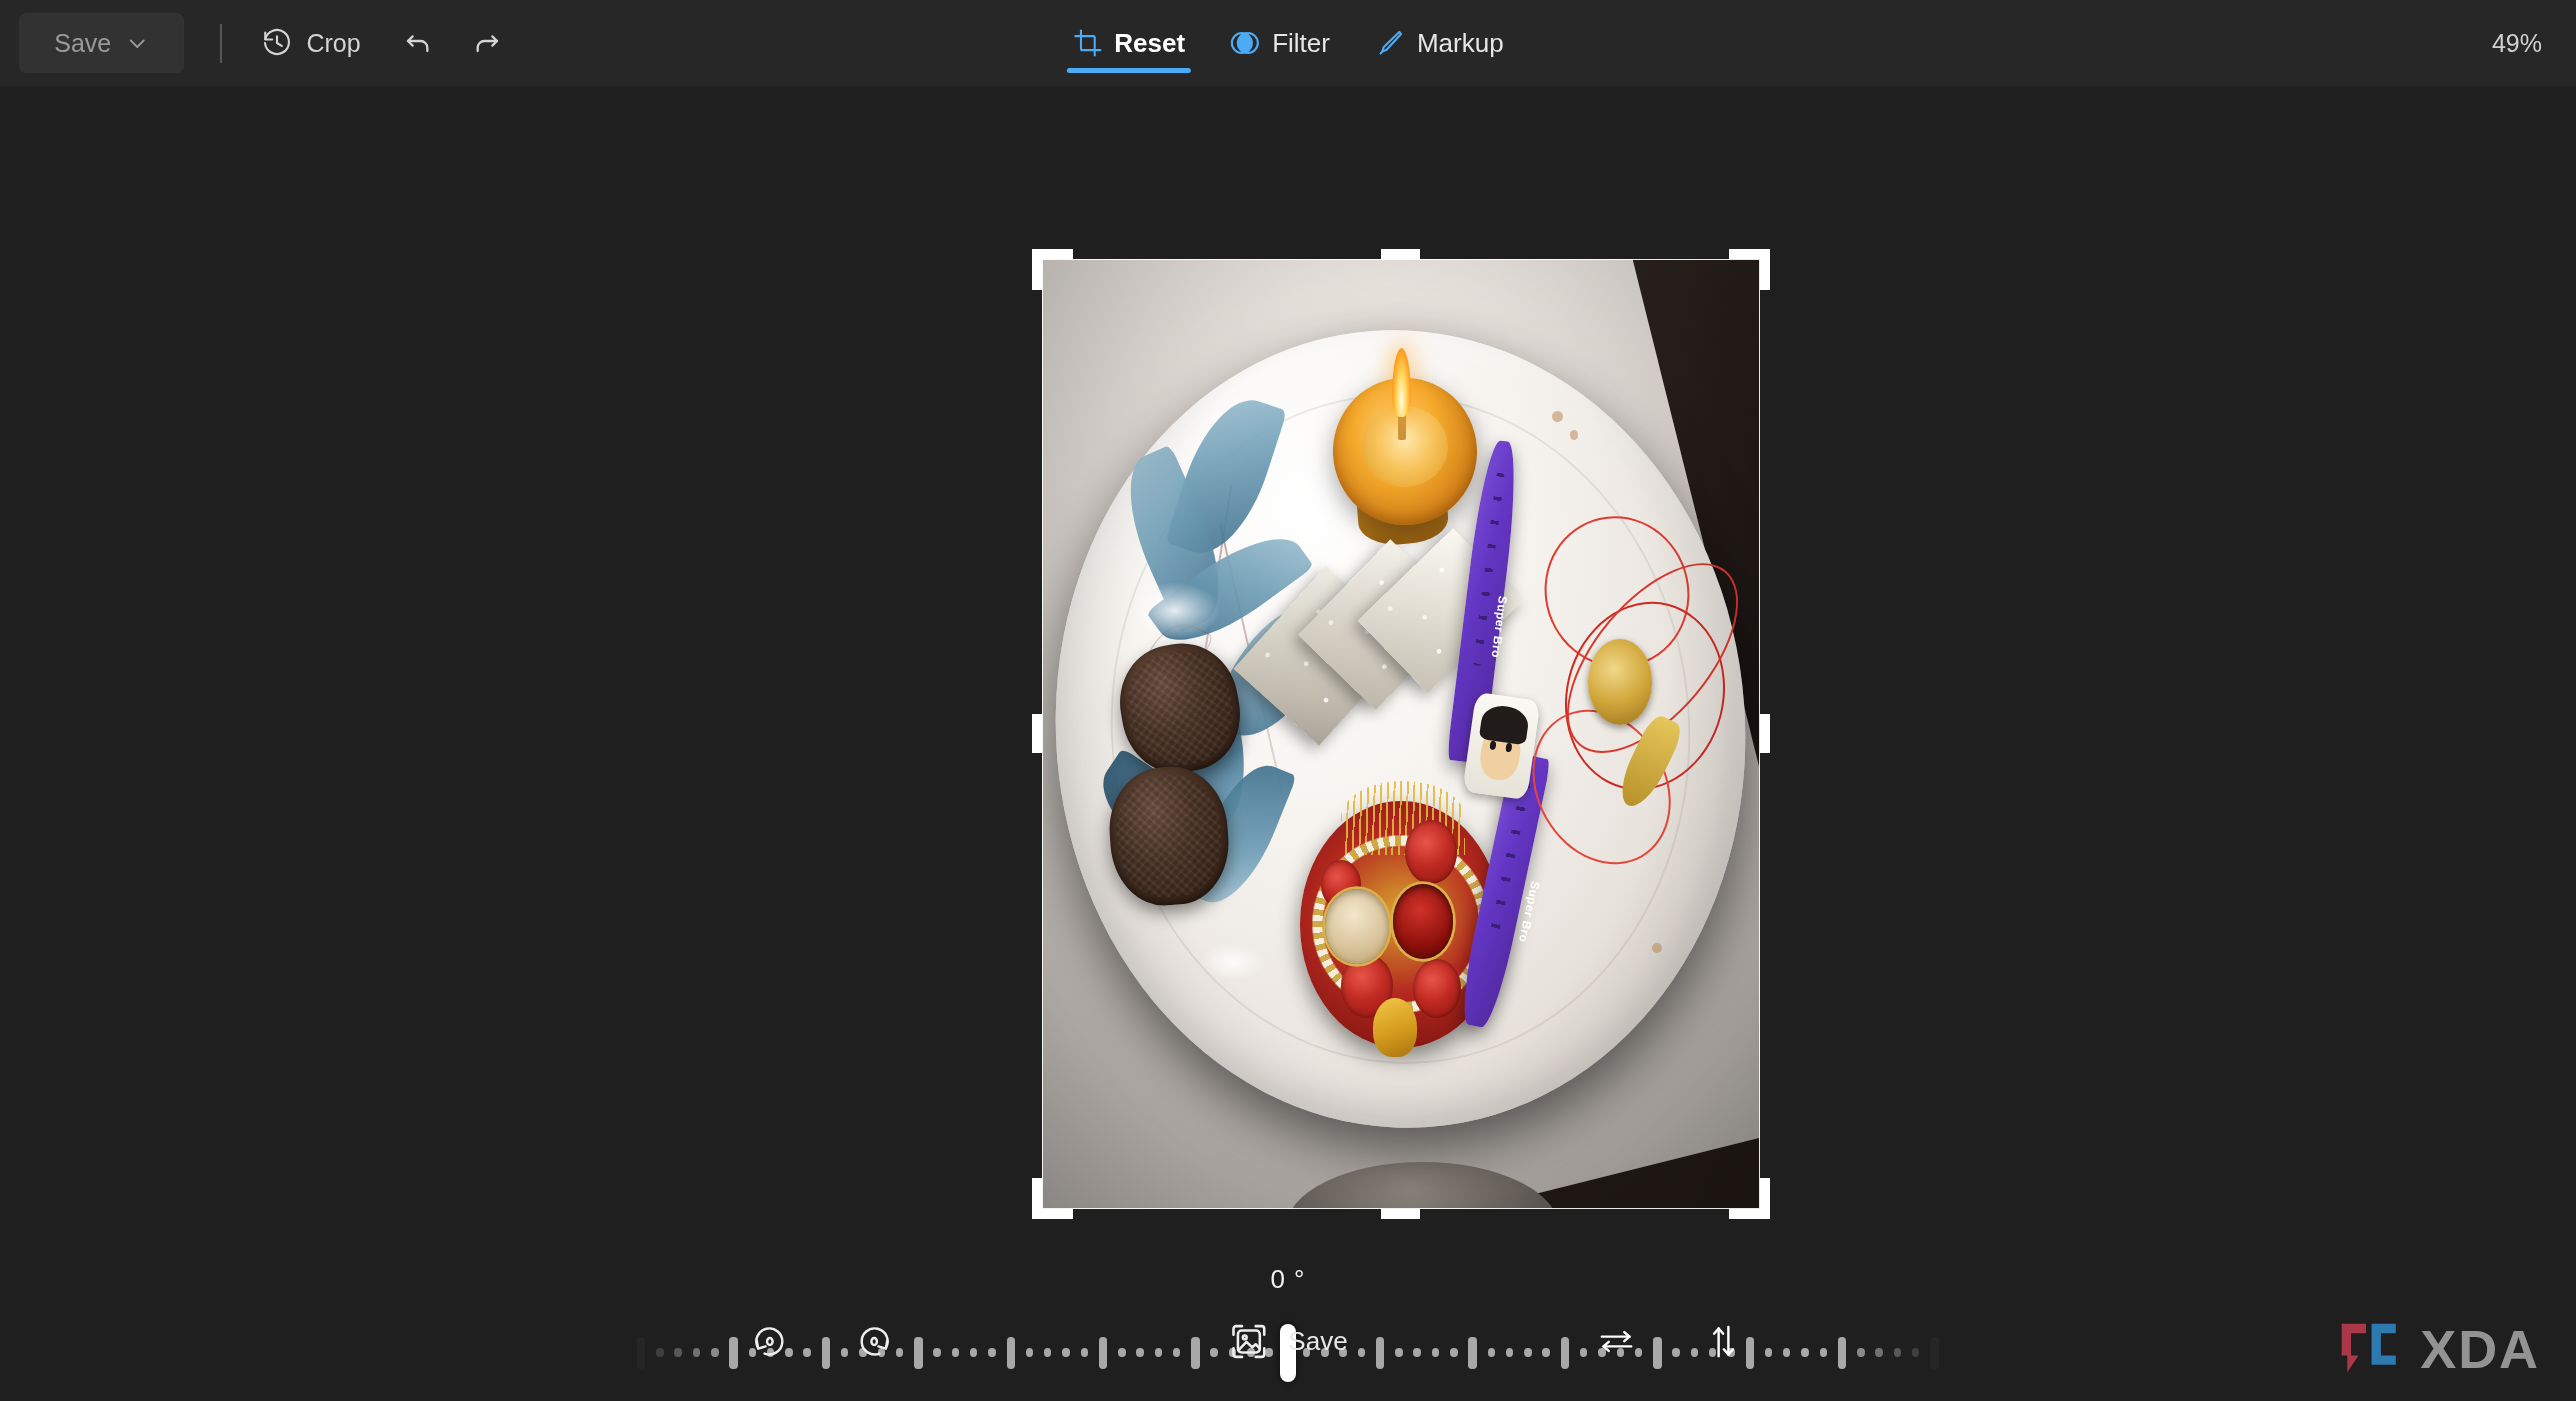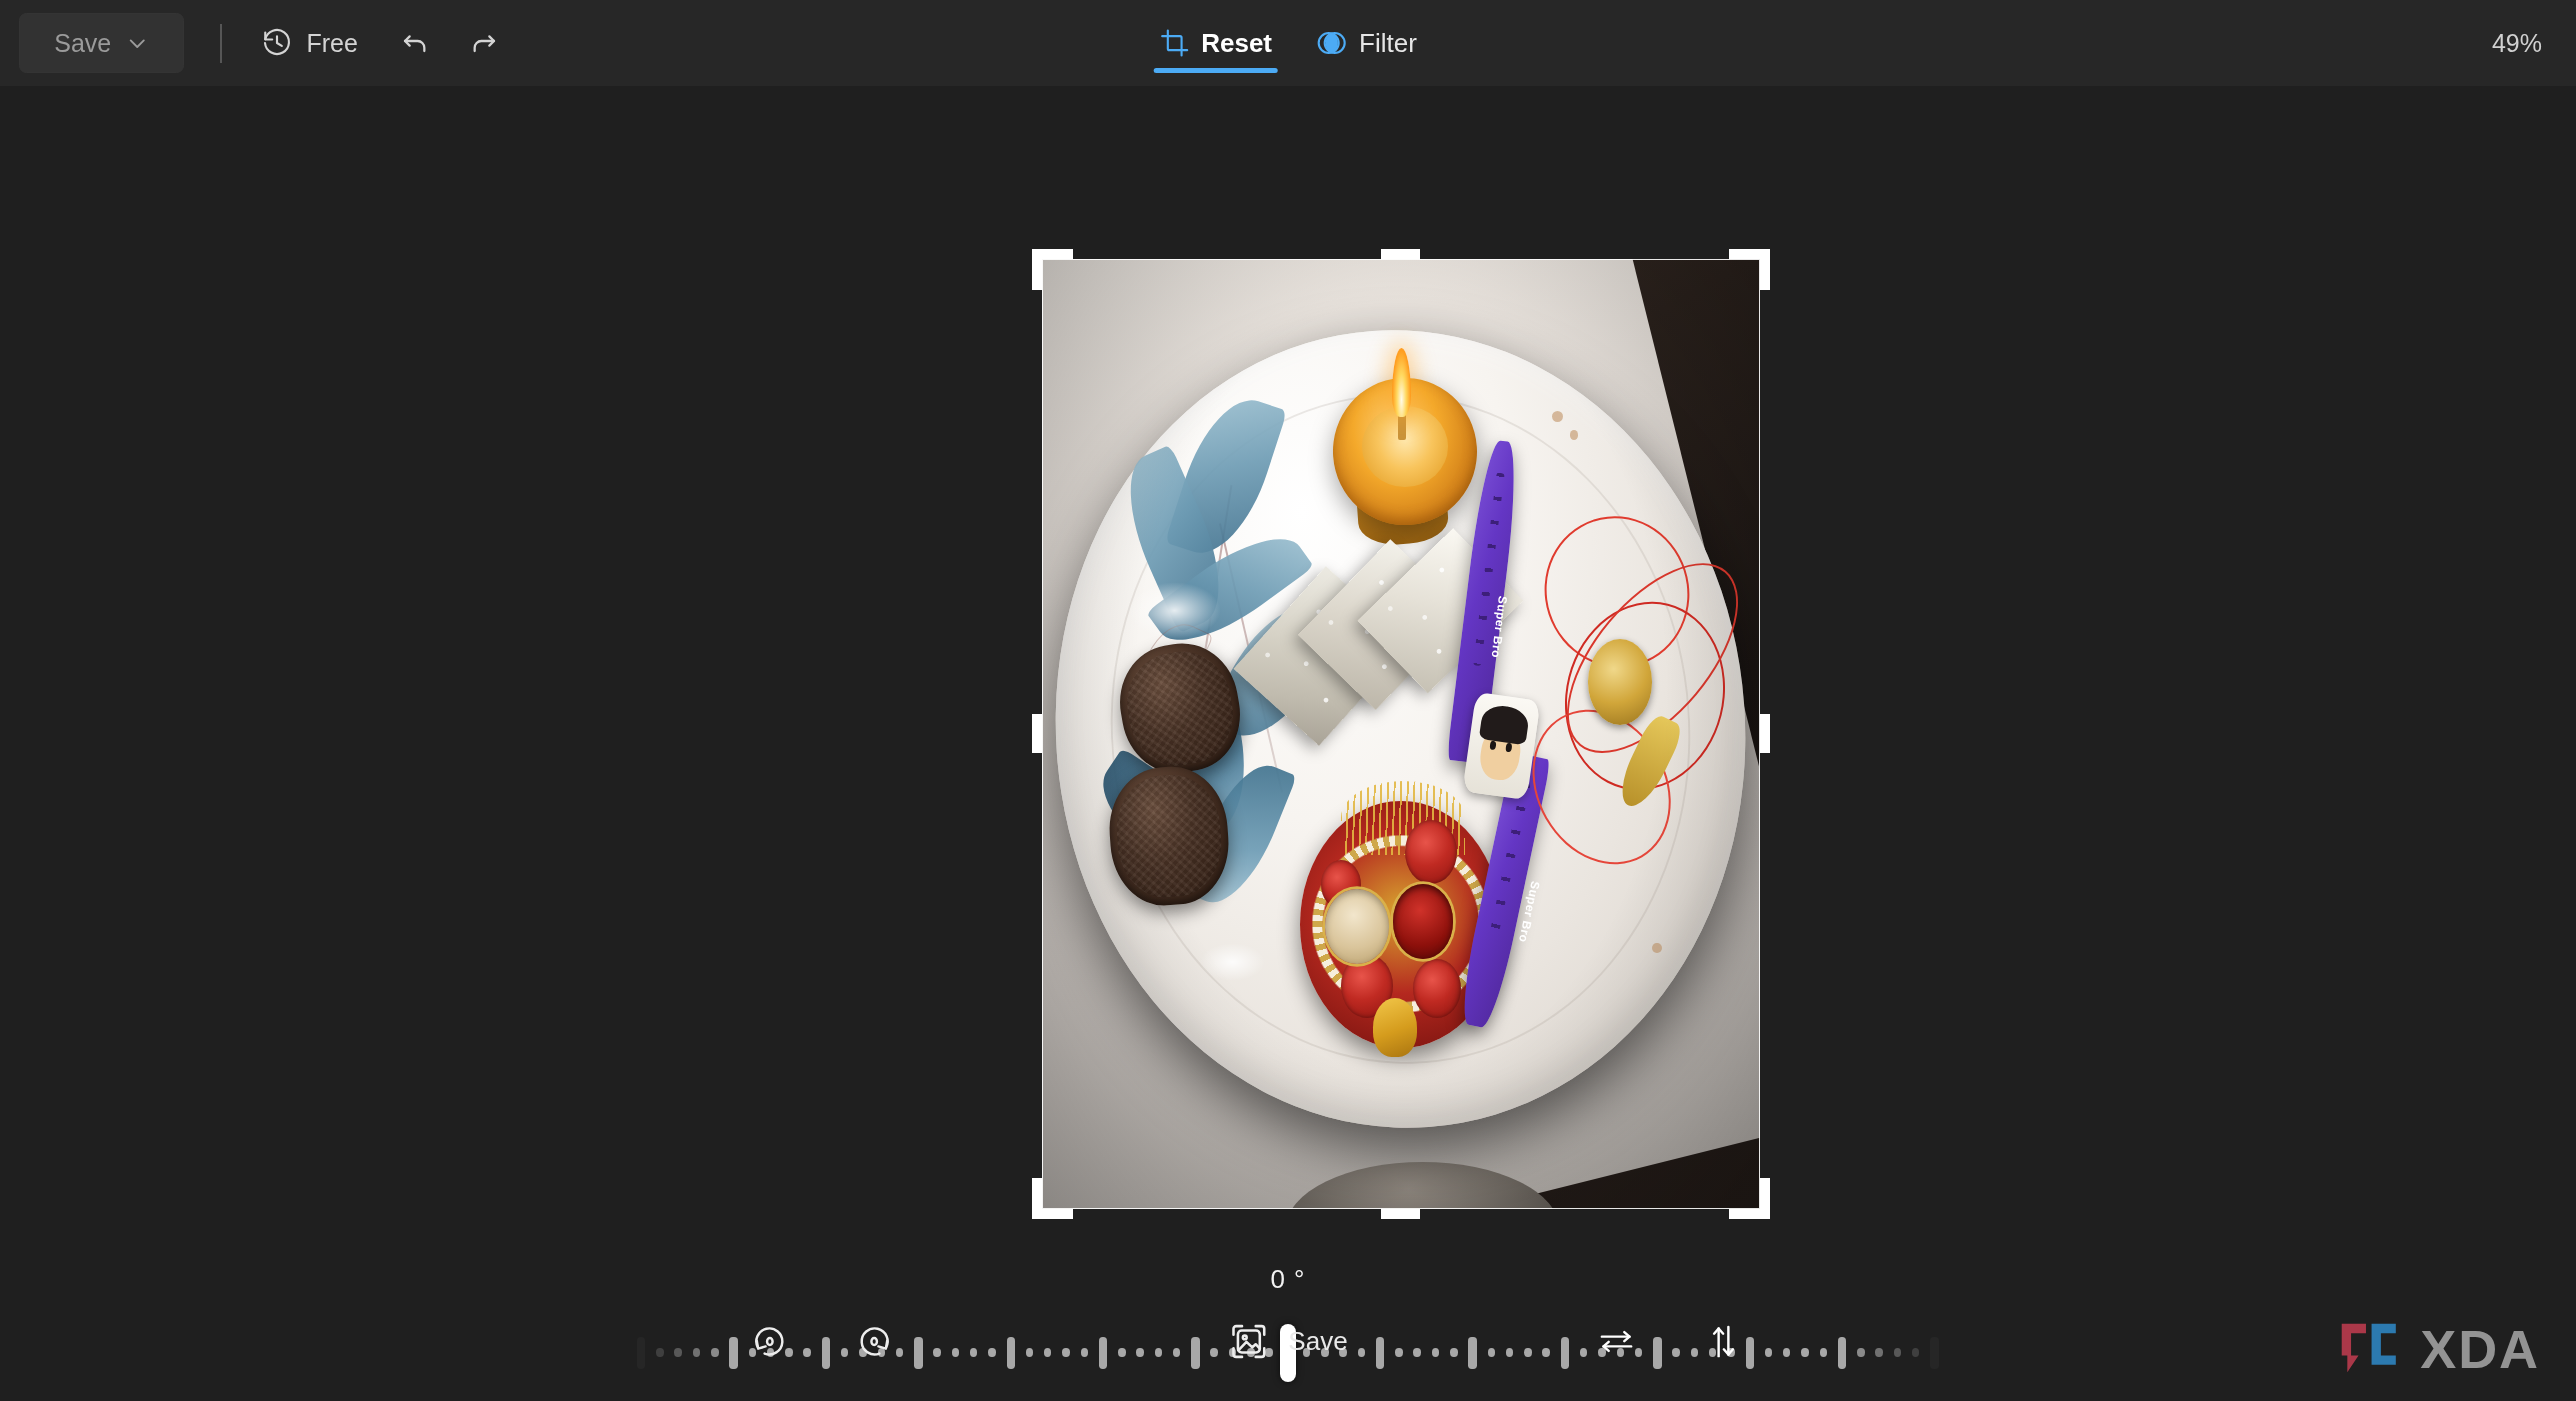--- a/index.html
+++ b/index.html
@@ -504,21 +504,21 @@
       <div class="sep-v"></div>
 
       <div class="tb-item">
         <span>
           <svg width="32" height="32" viewBox="0 0 24 24" fill="none" stroke="#d4d4d4" stroke-width="1.6" stroke-linecap="round" stroke-linejoin="round">
             <path d="M3.2 9.2A9 9 0 1 1 3 12"></path>
             <polyline points="3.2,4.2 3.2,9.4 8.4,9.4"></polyline>
             <polyline points="12,7 12,12 15.6,14.2"></polyline>
           </svg>
         </span>
-        <span>Free</span>
+        <span>Crop</span>
       </div>
 
       <div class="icon-btn" style="margin-left:20.6px;">
         <span>
           <svg width="32" height="32" viewBox="0 0 24 24" fill="none" stroke="#d4d4d4" stroke-width="1.7" stroke-linecap="round" stroke-linejoin="round">
             <path d="M8 7 L4.5 10.5 L8 14"></path>
             <path d="M4.5 10.5 H14 a5 5 0 0 1 5 5 V18"></path>
           </svg>
         </span>
       </div>
@@ -552,20 +552,30 @@
           <svg width="30" height="30" viewBox="0 0 24 24" fill="none" stroke="#4cabf5" stroke-width="1.7">
             <circle cx="9.6" cy="12" r="8"></circle>
             <circle cx="14.4" cy="12" r="8"></circle>
             <path d="M12 4.6 a8 8 0 0 0 0 14.8 a8 8 0 0 0 0 -14.8 Z" fill="#4cabf5" stroke="none"></path>
           </svg>
         </span>
         <span>Filter</span>
 
       </div>
 
+      <div class="tab">
+        <span>
+          <svg width="30" height="30" viewBox="0 0 24 24" fill="none" stroke="#4cabf5" stroke-width="1.7" stroke-linecap="round" stroke-linejoin="round">
+            <path d="M19.5 3.2 L21 4.8 L9.2 17.6 L6.2 18.6 L7 15.4 Z"></path>
+            <line x1="6.2" y1="18.6" x2="4.6" y2="20.4"></line>
+          </svg>
+        </span>
+        <span>Markup</span>
+
+      </div>
     </div>
 
     <div class="zoom-level">
       <span>49%</span>
     </div>
   </div>
 
   <div class="canvas">
 
     <div class="photo-wrap">

